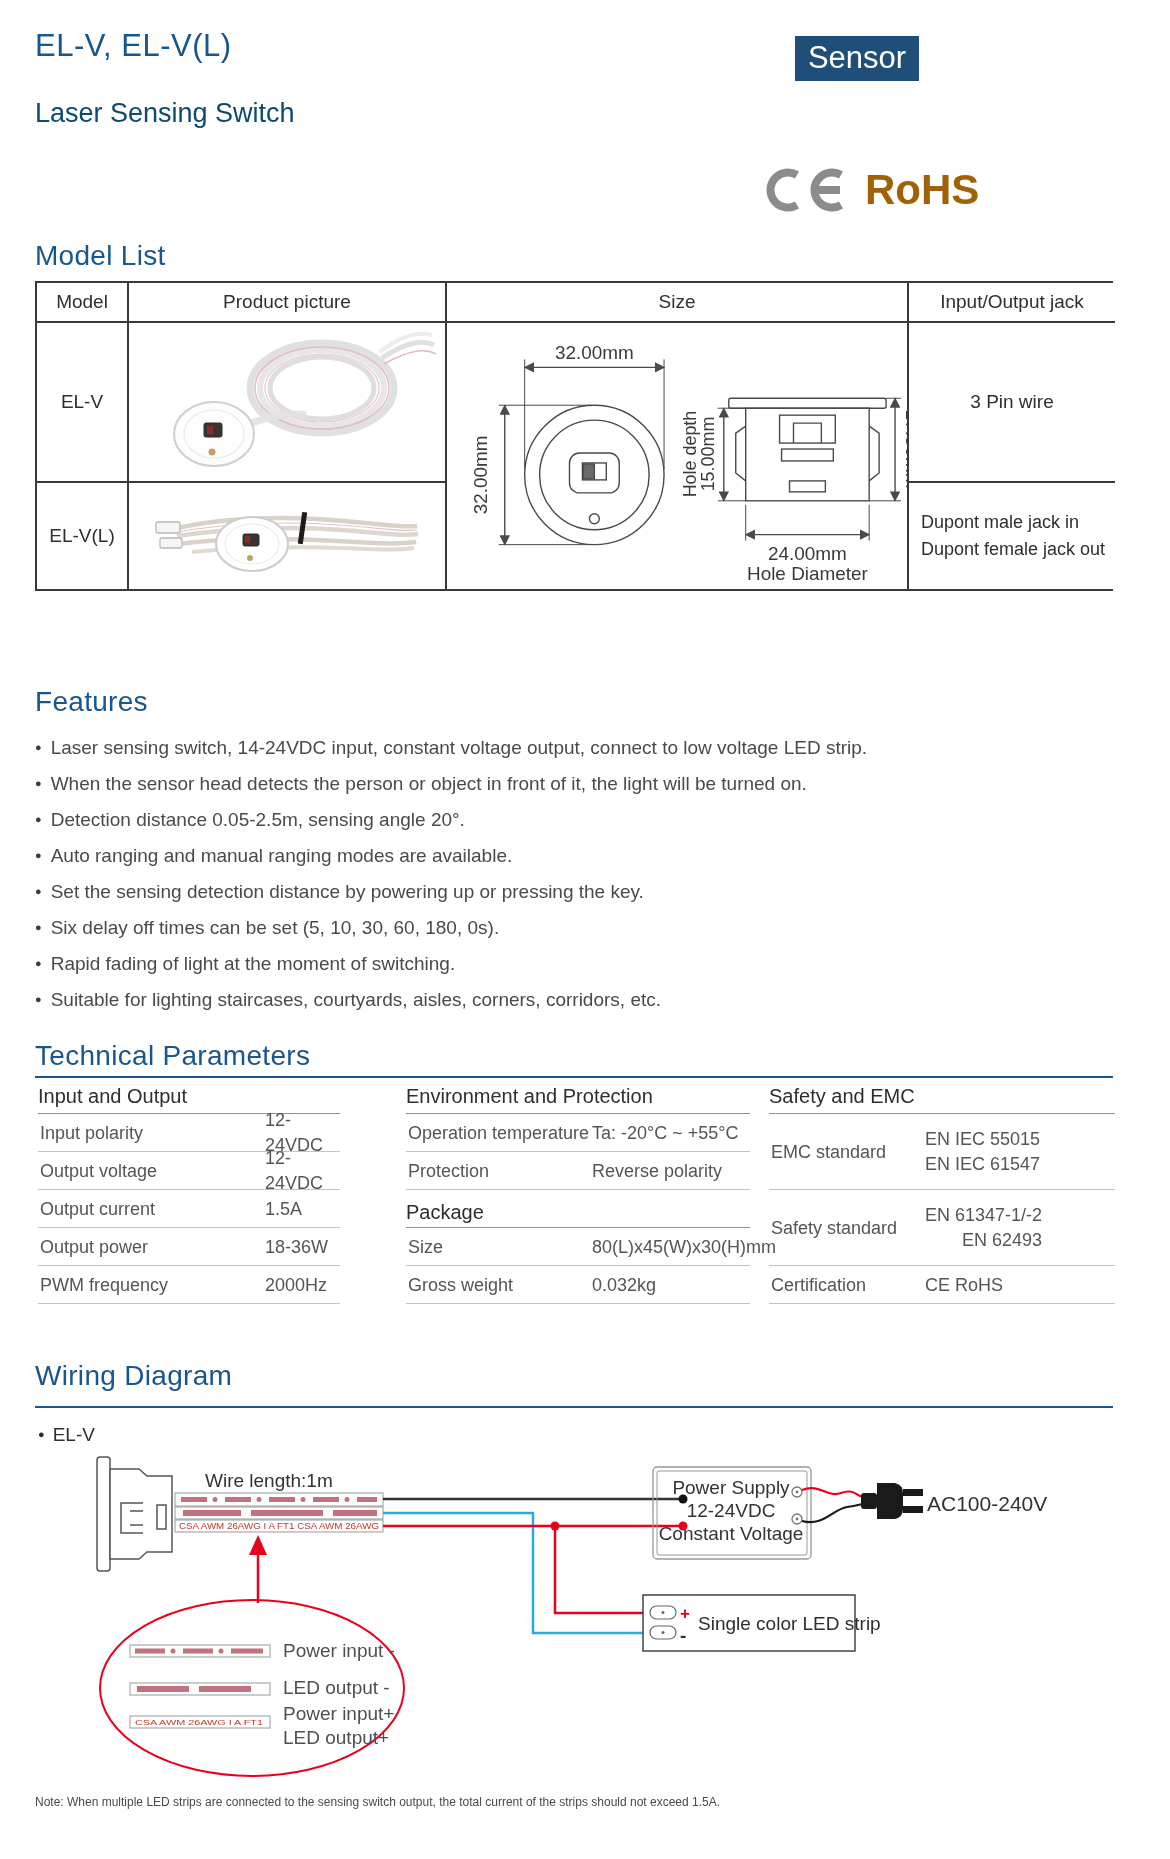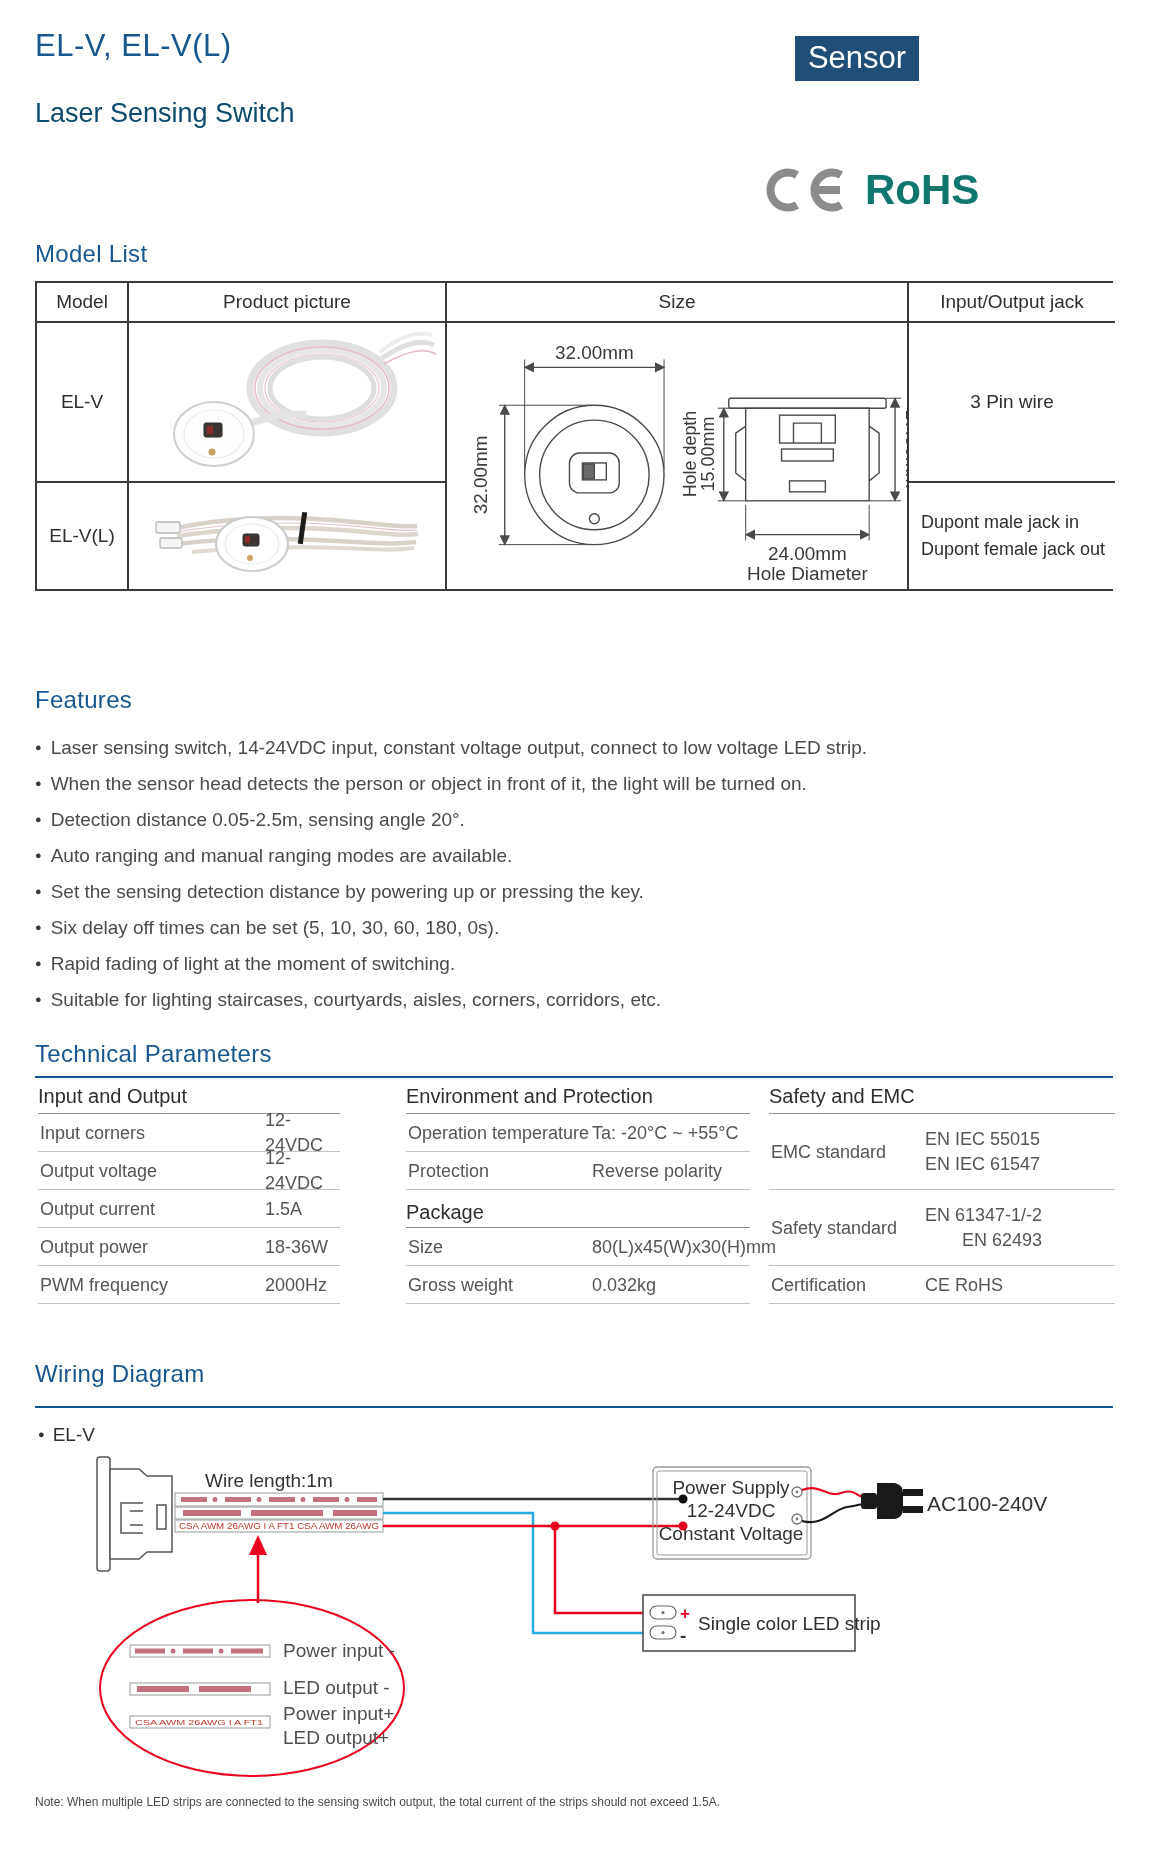--- a/index.html
+++ b/index.html
@@ -10,24 +10,24 @@
   }
   svg text { font-family:"Liberation Sans", sans-serif; }
   .abs { position:absolute; }
 
   
   .page-title { left:35px; top:28px; font-size:31px; font-weight:400; color:#17568f; letter-spacing:0.5px; }
   .page-subtitle { left:35px; top:98px; font-size:27px; font-weight:400; color:#0c4a6e; }
   .sensor-badge { left:795px; top:36px; width:124px; height:45px; background:#1f4e79; color:#ffffff;
     font-size:31px; font-weight:400; text-align:center; line-height:44px; }
   .certs { left:756px; top:166px; display:flex; align-items:center; gap:13px; }
-  .rohs-text { font-size:42px; font-weight:700; color:#0f766e; }
-
-  
-  .sec-heading { font-size:24px; font-weight:400; color:#17568f; letter-spacing:0.3px; }
+  .rohs-text { font-size:42px; font-weight:700; color:#a16207; }
+
+  
+  .sec-heading { font-size:28px; font-weight:400; color:#17568f; letter-spacing:0.3px; }
   .blue-rule { height:2px; background:#17568f; width:1078px; left:35px; }
 
   
   .model-table { left:35px; top:281px; width:1078px; display:grid;
     grid-template-columns:92px 318px 462px 206px; grid-template-rows:40px 160px 106px;
     border:2px solid #3a3a3a; background:#fff; }
   .mcell { border-right:2px solid #3a3a3a; border-bottom:2px solid #3a3a3a;
     display:flex; align-items:center; justify-content:center;
     font-size:19px; color:#2f2f2f; overflow:hidden; background:#fff; }
   .mcell.head { font-size:19px; }
@@ -195,21 +195,21 @@
   <li>Rapid fading of light at the moment of switching.</li>
   <li>Suitable for lighting staircases, courtyards, aisles, corners, corridors, etc.</li>
 </ul>
 
 <div class="abs sec-heading" style="left:35px;top:1040px">Technical Parameters</div>
 <div class="abs blue-rule" style="top:1076px"></div>
 
 <div class="tcol col1" style="left:38px;width:302px">
   <div class="ttitle">Input and Output</div>
   <div class="trow">
-    <span class="lbl">Input corners</span>
+    <span class="lbl">Input polarity</span>
     <span class="val">12-24VDC</span>
   </div>
   <div class="trow">
     <span class="lbl">Output voltage</span>
     <span class="val">12-24VDC</span>
   </div>
   <div class="trow">
     <span class="lbl">Output current</span>
     <span class="val">1.5A</span>
   </div>

